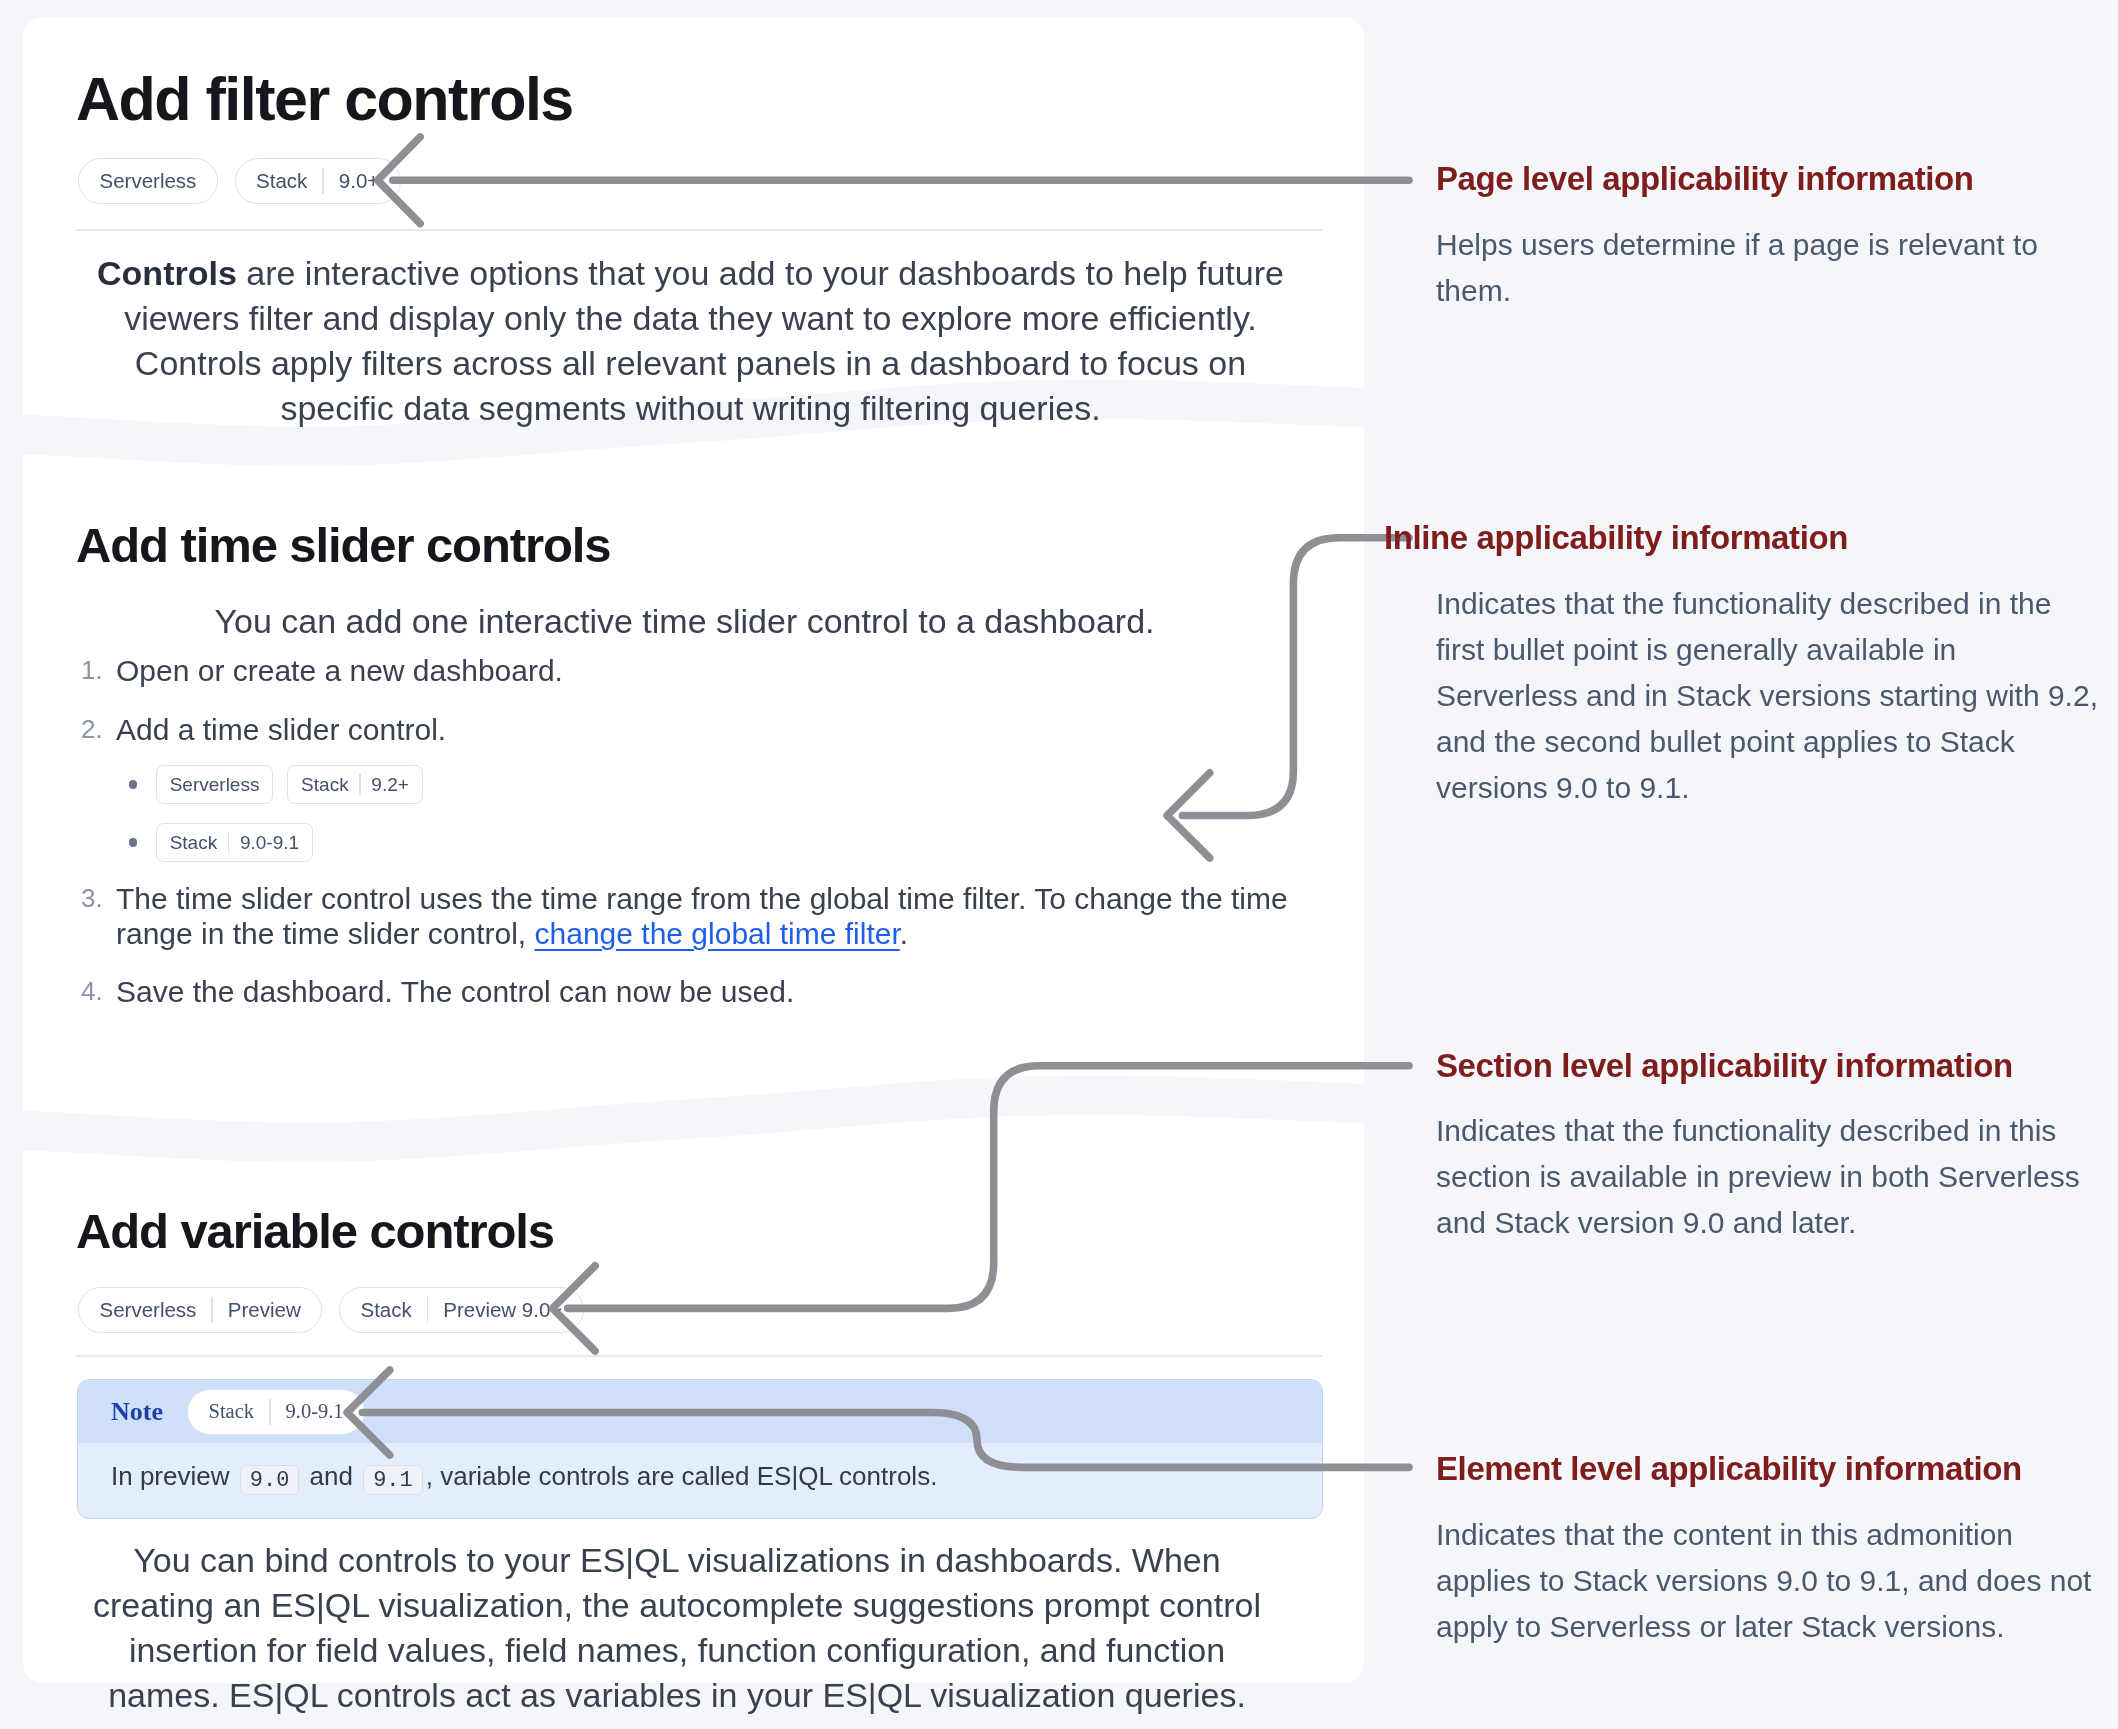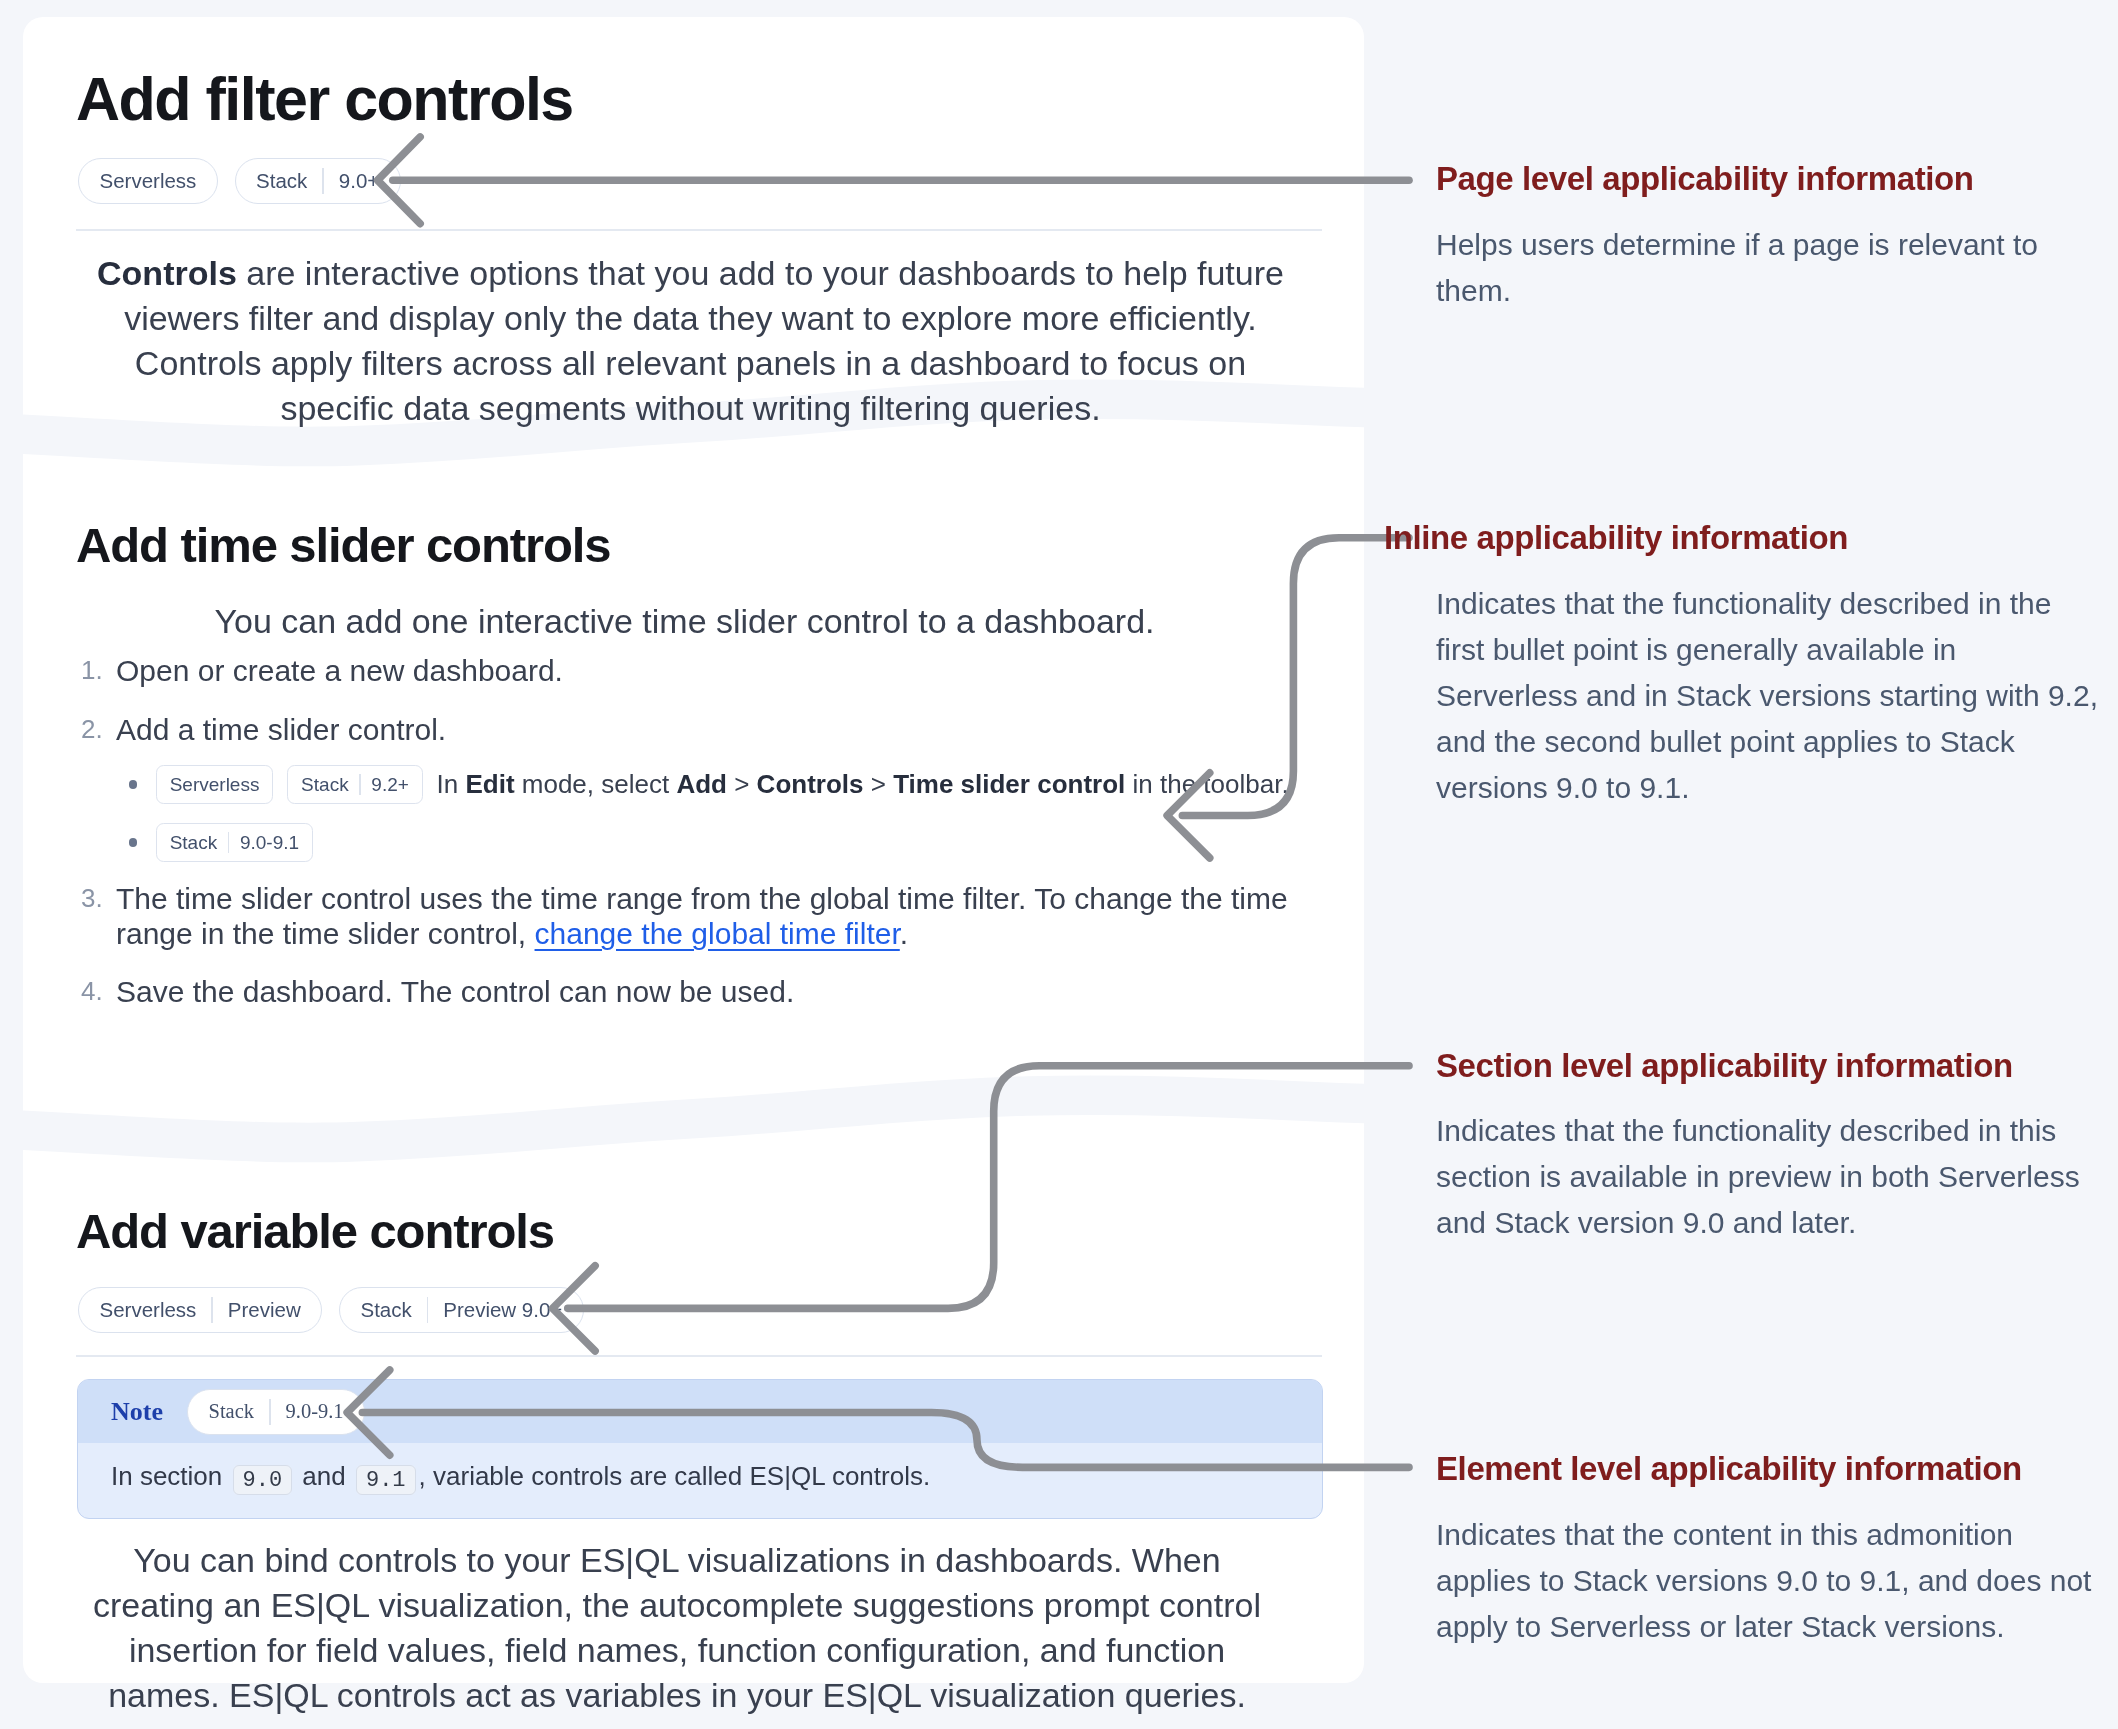--- a/index.html
+++ b/index.html
@@ -119,21 +119,20 @@
 <div class="abs bullet" style="left:129px;top:765px;">
   <span class="dot"></span>
   <span class="chip">
     <span>Serverless</span>
   </span>
   <span class="chip">
     <span>Stack</span>
     <span class="bdiv"></span>
     <span>9.2+</span>
   </span>
-  <span class="btxt"><span>In </span><span class="run-b">Edit</span><span> mode, select </span><span class="run-b">Add</span><span> &gt; </span><span class="run-b">Controls</span><span> &gt; </span><span class="run-b">Time slider control</span><span> in the toolbar.</span></span>
 </div>
 
 <div class="abs bullet" style="left:129px;top:823px;">
   <span class="dot"></span>
   <span class="chip">
     <span>Stack</span>
     <span class="bdiv"></span>
     <span>9.0-9.1</span>
   </span>
 </div>
@@ -166,21 +165,21 @@
 
 <div class="abs note">
   <div class="note-head">
     <span class="note-title">Note</span>
     <span class="pill" style="height:44px;">
       <span>Stack</span>
       <span class="bdiv"></span>
       <span>9.0-9.1</span>
     </span>
   </div>
-  <div class="note-body"><span>In section </span><span class="run-c">9.0</span><span> and </span><span class="run-c">9.1</span><span>, variable controls are called ES|QL controls.</span></div>
+  <div class="note-body"><span>In preview </span><span class="run-c">9.0</span><span> and </span><span class="run-c">9.1</span><span>, variable controls are called ES|QL controls.</span></div>
 </div>
 
 <div class="abs p" style="left:76px;top:1538px;width:1202px;">You can bind controls to your ES|QL visualizations in dashboards. When creating an ES|QL visualization, the autocomplete suggestions prompt control insertion for field values, field names, function configuration, and function names. ES|QL controls act as variables in your ES|QL visualization queries.</div>
 
 <svg class="abs arrows" width="2119" height="1729" viewBox="0 0 2785 2273" fill="none" stroke="#8d8f94" stroke-width="10" stroke-linecap="round" stroke-linejoin="round">
 
   <path d="M1852,237 L516,237"></path>
   <path d="M552,180 L496,237 L552,294"></path>
 
   <path d="M1852,707 L1760,707 Q1700,707 1700,767 L1700,1014 Q1700,1072 1640,1072 L1554,1072"></path>

